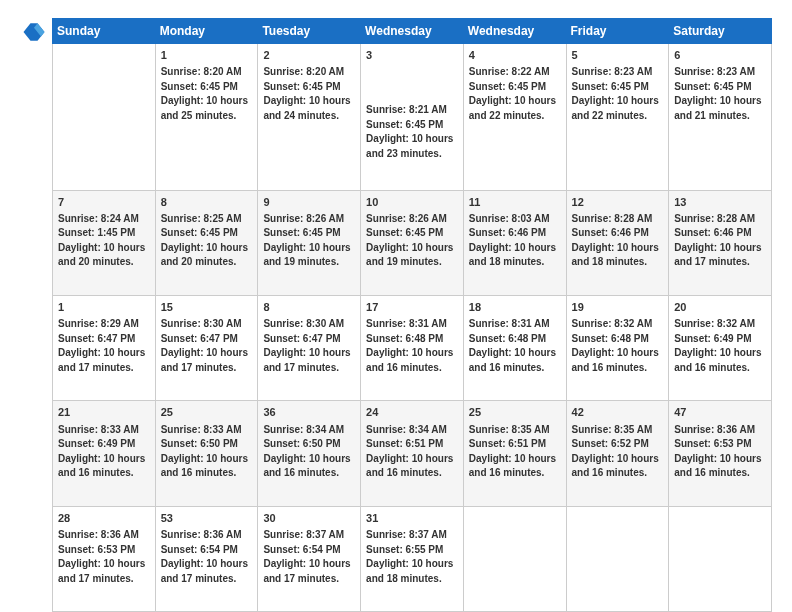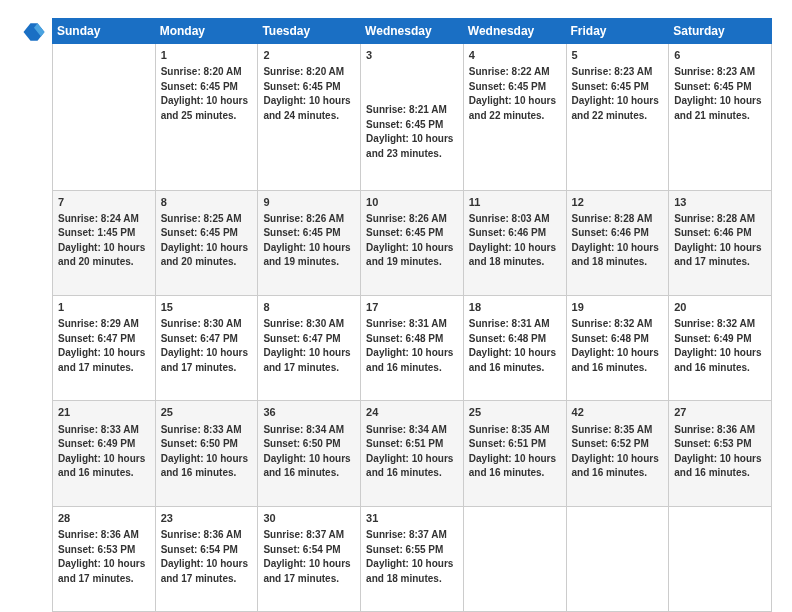--- a/index.html
+++ b/index.html
@@ -319,37 +319,37 @@
 and 16 minutes.</div>
             </td>
             <td>
               <span class="day-num">42</span>
               <div class="cell-info" style="white-space: pre-line;">Sunrise: 8:35 AM
 Sunset: 6:52 PM
 Daylight: 10 hours
 and 16 minutes.</div>
             </td>
             <td>
-              <span class="day-num">27</span>
+              <span class="day-num">47</span>
               <div class="cell-info" style="white-space: pre-line;">Sunrise: 8:36 AM
 Sunset: 6:53 PM
 Daylight: 10 hours
 and 16 minutes.</div>
             </td>
           </tr>
           <tr>
             <td>
               <span class="day-num">28</span>
               <div class="cell-info" style="white-space: pre-line;">Sunrise: 8:36 AM
 Sunset: 6:53 PM
 Daylight: 10 hours
 and 17 minutes.</div>
             </td>
             <td>
-              <span class="day-num">23</span>
+              <span class="day-num">53</span>
               <div class="cell-info" style="white-space: pre-line;">Sunrise: 8:36 AM
 Sunset: 6:54 PM
 Daylight: 10 hours
 and 17 minutes.</div>
             </td>
             <td>
               <span class="day-num">30</span>
               <div class="cell-info" style="white-space: pre-line;">Sunrise: 8:37 AM
 Sunset: 6:54 PM
 Daylight: 10 hours

